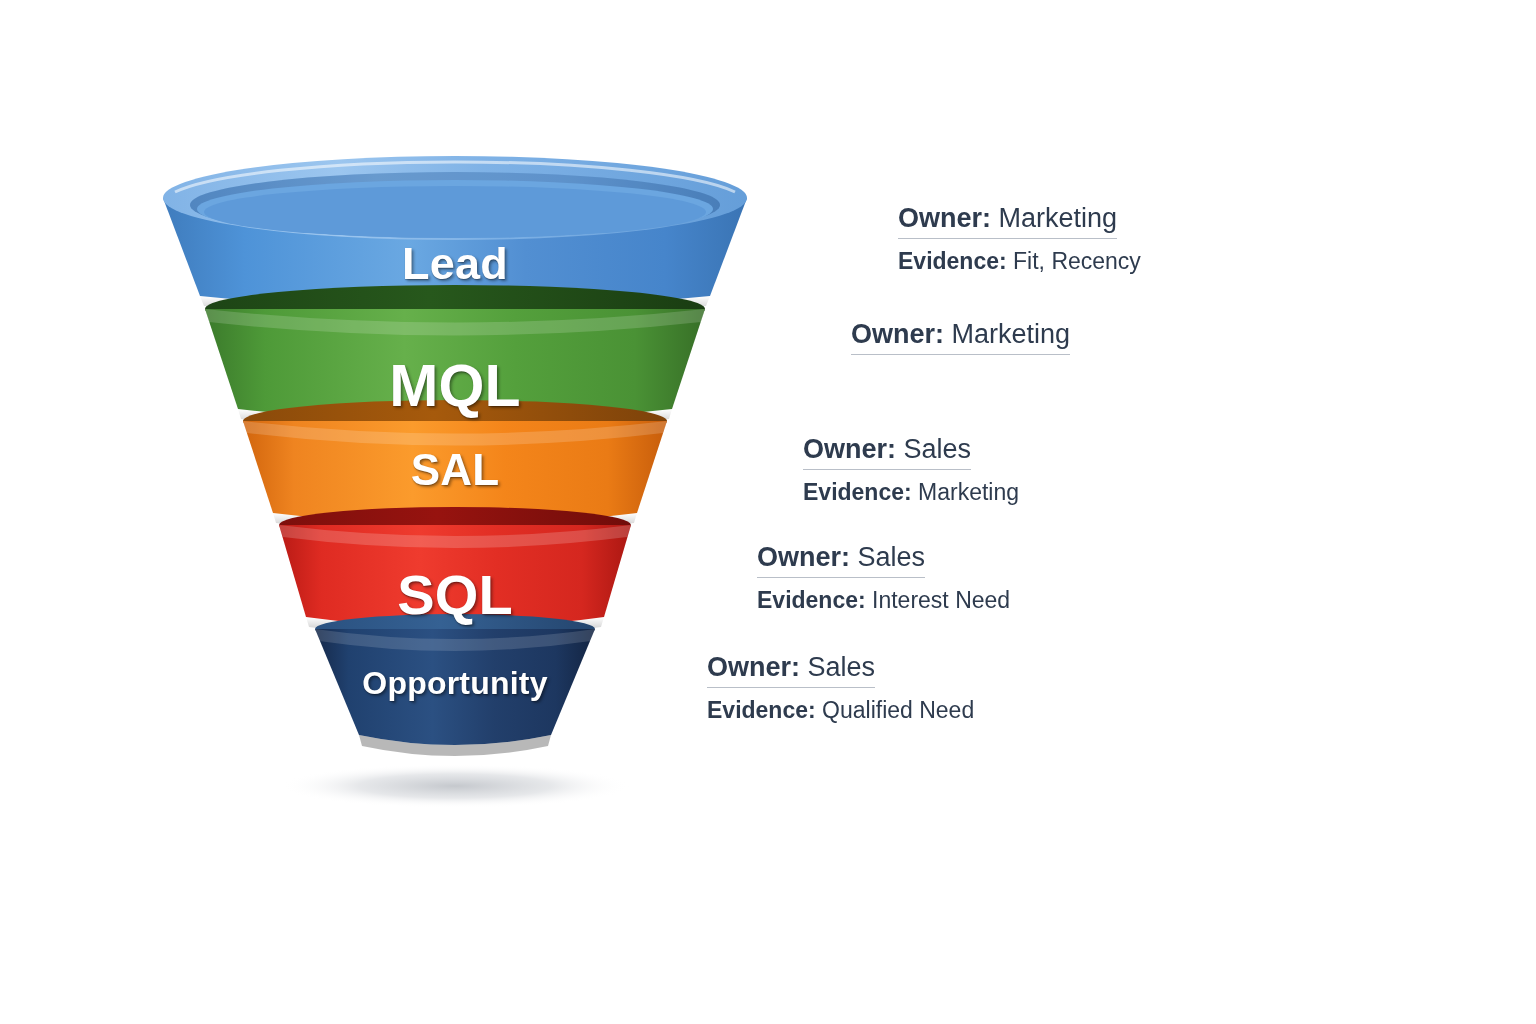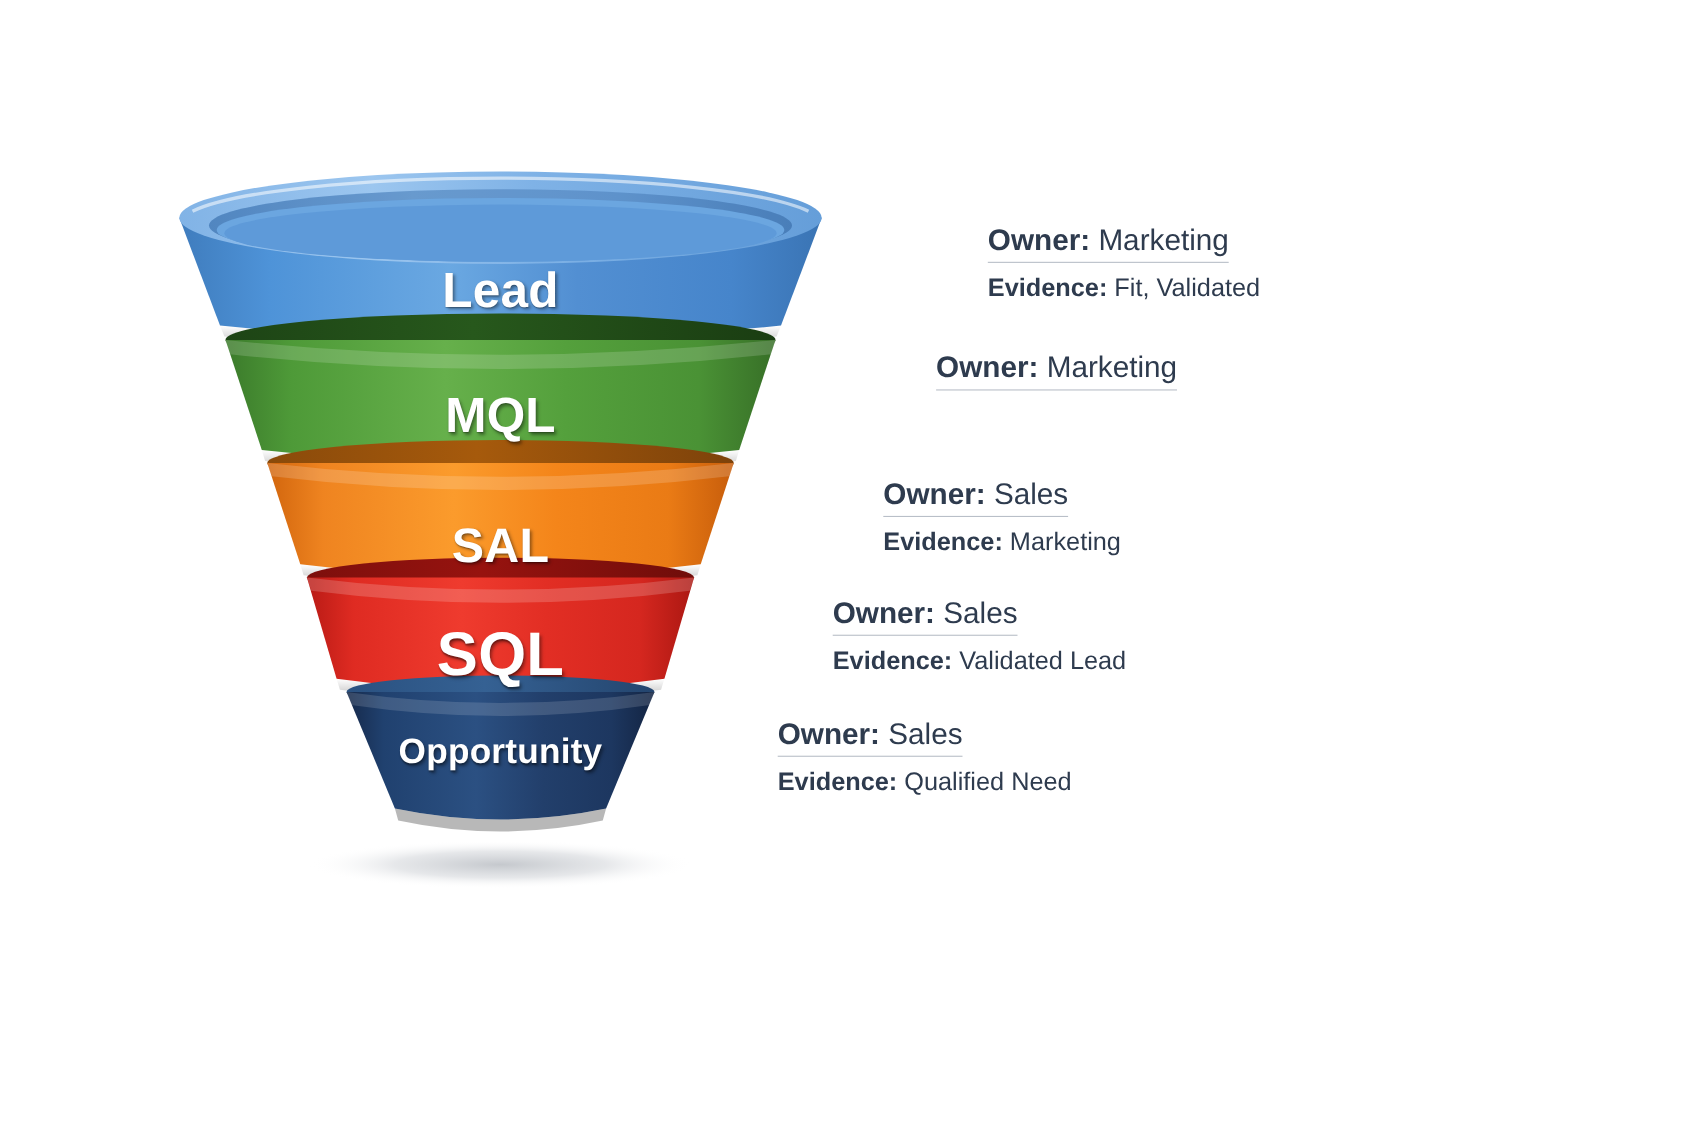--- a/index.html
+++ b/index.html
@@ -198,37 +198,37 @@
       <g>
         <ellipse cx="455" cy="629" rx="140" ry="15" fill="url(#gNavyTop)"></ellipse>
         <path d="M315,629 L595,629 L551,735 Q455,755 359,735 Z" fill="url(#gNavy)"></path>
         <path d="M315,629 Q455,649 595,629 L591,641 Q455,661 319,641 Z" fill="rgba(255,255,255,.14)"></path>
         <path d="M359,735 Q455,755 551,735 L548,746 Q455,766 362,746 Z" fill="rgba(0,0,0,.28)"></path>
       </g>
     </svg>
 
     <div class="band-label" style="left:0;top:238px;width:910px;font-size:45px;">Lead</div>
 
-    <div class="band-label" style="left:0;top:352px;width:910px;font-size:45px;">MQL</div>
-
-    <div class="band-label" style="left:0;top:472px;width:910px;font-size:44px;">SAL</div>
+    <div class="band-label" style="left:0;top:352px;width:910px;font-size:59px;">MQL</div>
+
+    <div class="band-label" style="left:0;top:445px;width:910px;font-size:44px;">SAL</div>
 
     <div class="band-label" style="left:0;top:562px;width:910px;font-size:56px;">SQL</div>
 
     <div class="band-label" style="left:0;top:665px;width:910px;font-size:32px;">Opportunity</div>
   </div>
 
   <div class="annotation" style="left:898px;top:203px;">
     <div class="owner-line">
       <span class="lbl">Owner:</span>
       <span class="val">Marketing</span>
     </div>
     <div class="evidence-line">
       <span class="lbl">Evidence:</span>
-      <span class="val">Fit, Validated</span>
+      <span class="val">Fit, Recency</span>
     </div>
   </div>
 
   <div class="annotation" style="left:851px;top:319px;">
     <div class="owner-line">
       <span class="lbl">Owner:</span>
       <span class="val">Marketing</span>
     </div>
   </div>
 
@@ -243,21 +243,21 @@
     </div>
   </div>
 
   <div class="annotation" style="left:757px;top:542px;">
     <div class="owner-line">
       <span class="lbl">Owner:</span>
       <span class="val">Sales</span>
     </div>
     <div class="evidence-line">
       <span class="lbl">Evidence:</span>
-      <span class="val">Validated Lead</span>
+      <span class="val">Interest Need</span>
     </div>
   </div>
 
   <div class="annotation" style="left:707px;top:652px;">
     <div class="owner-line">
       <span class="lbl">Owner:</span>
       <span class="val">Sales</span>
     </div>
     <div class="evidence-line">
       <span class="lbl">Evidence:</span>

